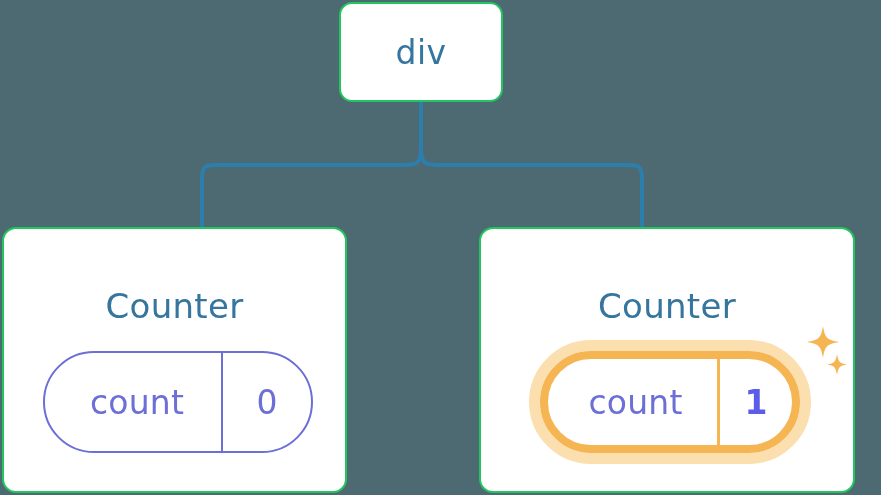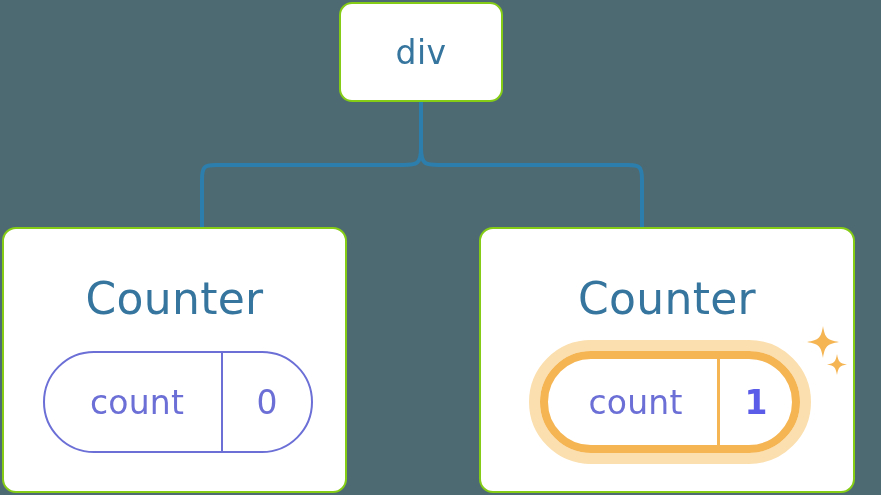--- a/index.html
+++ b/index.html
@@ -23,21 +23,21 @@
     top: 0;
     width: 881px;
     height: 495px;
     pointer-events: none;
   }
 
   
   .node-card {
     position: absolute;
     background: #ffffff;
-    border: 2px solid #84cc16;
+    border: 2px solid #22c55e;
     border-radius: 14px;
     box-sizing: border-box;
   }
 
   #div-node {
     left: 339px;
     top: 2px;
     width: 164px;
     height: 100px;
     border-radius: 13px;
@@ -62,23 +62,23 @@
     left: 479px;
     top: 227px;
     width: 376px;
     height: 266px;
   }
 
   .node-title {
     position: absolute;
     left: 0;
     right: 0;
-    top: 48px;
+    top: 60px;
     text-align: center;
-    font-size: 44px;
+    font-size: 34px;
     color: #35759e;
     letter-spacing: 0.3px;
     line-height: 1;
   }
 
   
   .pill-wrap {
     position: absolute;
   }
   #pill-left-wrap {

